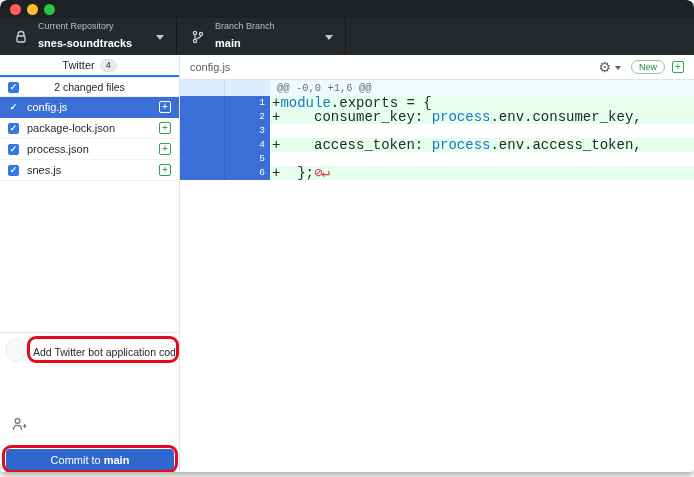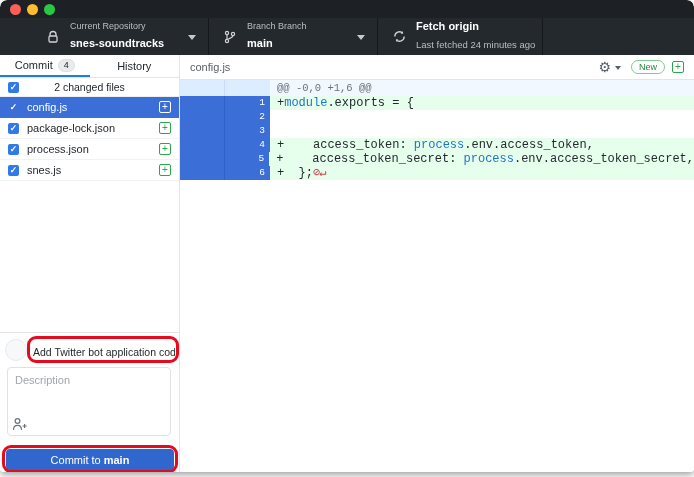--- a/index.html
+++ b/index.html
@@ -11,21 +11,21 @@
   
   .titlebar { position:absolute; left:0; top:0; width:100%; height:18px; background:#1d2125; border-radius:7px 7px 0 0; }
   .tl { position:absolute; top:4px; width:11px; height:11px; border-radius:50%; }
   .tl.red { left:10px; background:#ff5f57; }
   .tl.yellow { left:27px; background:#febc2e; }
   .tl.green { left:44px; background:#28c840; }
 
   
   .toolbar { position:absolute; left:0; top:18px; width:100%; height:37px; background:#24292e; display:flex; }
   .tb-section { position:relative; height:100%; border-right:1px solid #16191c; display:flex; align-items:center; padding-left:13px; }
-  .tb-repo { width:177px;margin-left:32px; } .tb-branch { width:169px; } .tb-fetch { width:165px; }
+  .tb-repo { width:177px; } .tb-branch { width:169px; } .tb-fetch { width:165px; }
   .tb-rest { flex:1; border-right:none; }
   .tb-icon { width:16px; height:16px; flex:0 0 16px; margin-right:9px; display:flex; align-items:center; justify-content:center; }
   .tb-text { line-height:1.25; }
   .tb-label { font-size:9px; color:#b9bec3; }
   .tb-value { font-size:11px; font-weight:bold; color:#ffffff; }
   .tb-sub { font-size:9.5px; color:#b9bec3; }
   .caret { position:absolute; right:12px; top:50%; margin-top:-2px; width:0; height:0;
            border-left:4px solid transparent; border-right:4px solid transparent; border-top:5px solid #c6cacd; }
 
   
@@ -72,21 +72,21 @@
   .plus-green { margin-left:7px; width:12px; height:12px; border:1px solid #2da44e; border-radius:2px; color:#2da44e; font-size:10px; line-height:10px; text-align:center; }
 
   .mono { font-family:"Liberation Mono","DejaVu Sans Mono",monospace; }
   .hunk { display:flex; height:16px; }
   .hunk .hg1, .hunk .hg2 { width:45px; background:#dbedff; }
   .hunk .hg1 { border-right:1px solid #c8ddf3; }
   .hunk .htext { flex:1; background:#f1f8ff; color:#6a737d; font-size:10.5px; line-height:16px; padding-left:7px; }
   .dline { display:flex; height:14px; }
   .dline .g1 { width:45px; background:#3b6fd7; border-right:1px solid #2f62c8; }
   .dline .g2 { width:45px; background:#3b6fd7; color:#fff; font-size:9.5px; line-height:14px; text-align:right; padding-right:5px; }
-  .dline .code { flex:1; background:#e6ffed; font-size:12px; line-height:14px; padding-left:7px; color:#24292e; white-space:pre; }
+  .dline .code { flex:1; background:#e6ffed; font-size:14px; line-height:14px; padding-left:2px; color:#24292e; white-space:pre; }
   .kw { color:#2075c7; }
   .eol { color:#d73a49; letter-spacing:-1px; }
 </style>
 </head>
 <body>
 
 <div class="window">
 
   <div class="titlebar">
     <div class="tl red"></div>
@@ -116,44 +116,28 @@
             <circle cx="10" cy="4" r="1.6" fill="none" stroke="#d0d4d8" stroke-width="1.2"></circle>
             <path d="M4 4.6v4.8 M10 5.6c0 2.5-3 2.2-4.6 3.4" fill="none" stroke="#d0d4d8" stroke-width="1.2"></path>
           </svg>
       </span>
       <span class="tb-text">
         <span class="tb-label" style="display:block">Branch Branch</span>
         <span class="tb-value">main</span>
       </span>
       <span class="caret"></span>
     </div>
-    <div class="tb-section tb-fetch">
-      <span class="tb-icon">
-        <svg width="15" height="15" viewBox="0 0 16 16">
-            <path d="M13 8a5 5 0 0 1-8.5 3.6 M3 8a5 5 0 0 1 8.5-3.6" fill="none" stroke="#d0d4d8" stroke-width="1.4"></path>
-            <path d="M11 2.2l1 2.6-2.7.3z" fill="#d0d4d8"></path>
-            <path d="M5 13.8l-1-2.6 2.7-.3z" fill="#d0d4d8"></path>
-          </svg>
-      </span>
-      <span class="tb-text">
-        <span class="tb-value" style="display:block">Fetch origin</span>
-        <span class="tb-sub">Last fetched 24 minutes ago</span>
-      </span>
-    </div>
     <div class="tb-section tb-rest"></div>
   </div>
 
   <div class="sidebar">
     <div class="tabs">
       <div class="tab active">
-        <span>Commit</span>
+        <span>Twitter</span>
         <span class="badge">4</span>
-      </div>
-      <div class="tab">
-        <span>History</span>
       </div>
     </div>
 
     <div class="selall">
       <span class="cbx">✓</span>
       <span>2 changed files</span>
     </div>
 
     <div class="file-row selected">
       <span class="cbx">✓</span>
@@ -172,21 +156,20 @@
     </div>
     <div class="file-row">
       <span class="cbx">✓</span>
       <span class="fname">snes.js</span>
       <span class="plus">+</span>
     </div>
 
     <div class="commit-divider"></div>
     <div class="avatar"></div>
     <input class="summary-input" type="text" value="Add Twitter bot application code" style="">
-    <textarea class="desc-box" placeholder="Description" style=""></textarea>
     <span class="coauthor">
       <svg width="16" height="14" viewBox="0 0 16 14">
           <circle cx="5.5" cy="4" r="2.4" fill="none" stroke="#6a737d" stroke-width="1.2"></circle>
           <path d="M1.5 13c0-3 2-4.6 4-4.6s4 1.6 4 4.6" fill="none" stroke="#6a737d" stroke-width="1.2"></path>
           <path d="M12.6 7v4 M10.6 9h4" stroke="#6a737d" stroke-width="1.2"></path>
         </svg>
     </span>
     <button class="commit-btn">
       <span>Commit to</span>
       <b>main</b>
@@ -214,34 +197,34 @@
       </div>
 
       <div class="dline">
         <span class="g1"></span>
           <span class="g2">1</span>
         <span class="code"><span>+</span><span class="kw">module</span><span>.exports = {</span></span>
       </div>
       <div class="dline">
         <span class="g1"></span>
           <span class="g2">2</span>
+        <span class="code"><span>+    consumer_key: </span><span class="kw">process</span><span>.env.consumer_key,</span></span>
       </div>
       <div class="dline">
         <span class="g1"></span>
           <span class="g2">3</span>
       </div>
       <div class="dline">
         <span class="g1"></span>
           <span class="g2">4</span>
         <span class="code"><span>+    access_token: </span><span class="kw">process</span><span>.env.access_token,</span></span>
       </div>
       <div class="dline">
         <span class="g1"></span>
           <span class="g2">5</span>
-        <span class="code"><span>+    access_token_secret: </span><span class="kw">process</span><span>.env.access_token_secret,</span></span>
       </div>
       <div class="dline">
         <span class="g1"></span>
           <span class="g2">6</span>
         <span class="code"><span>+  };</span><span class="eol">⊘↵</span></span>
       </div>
     </div>
   </div>
 
 </div>

